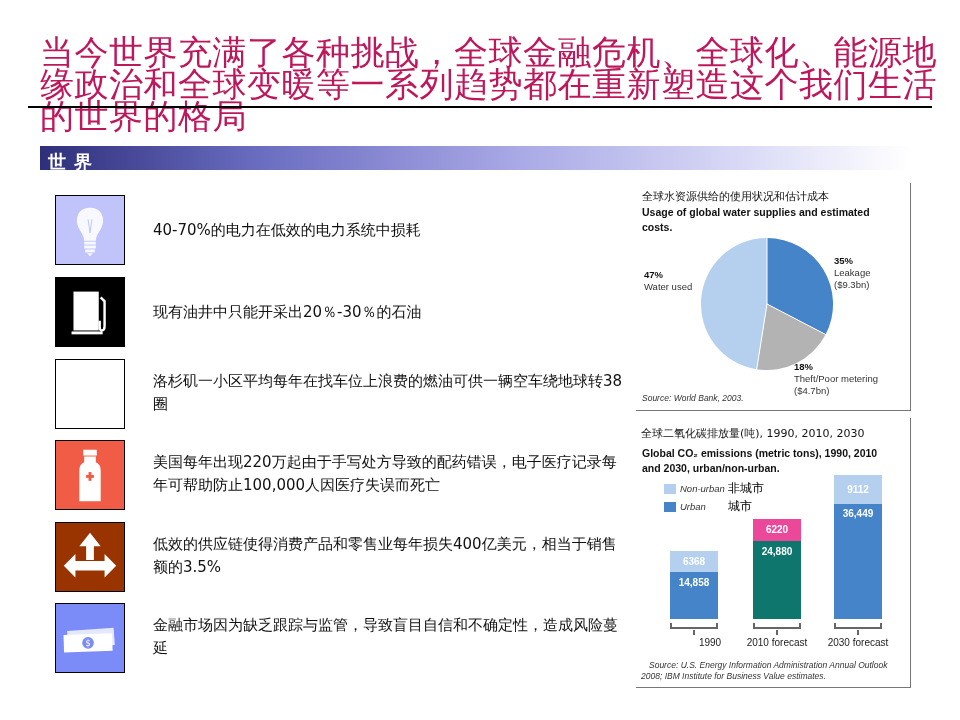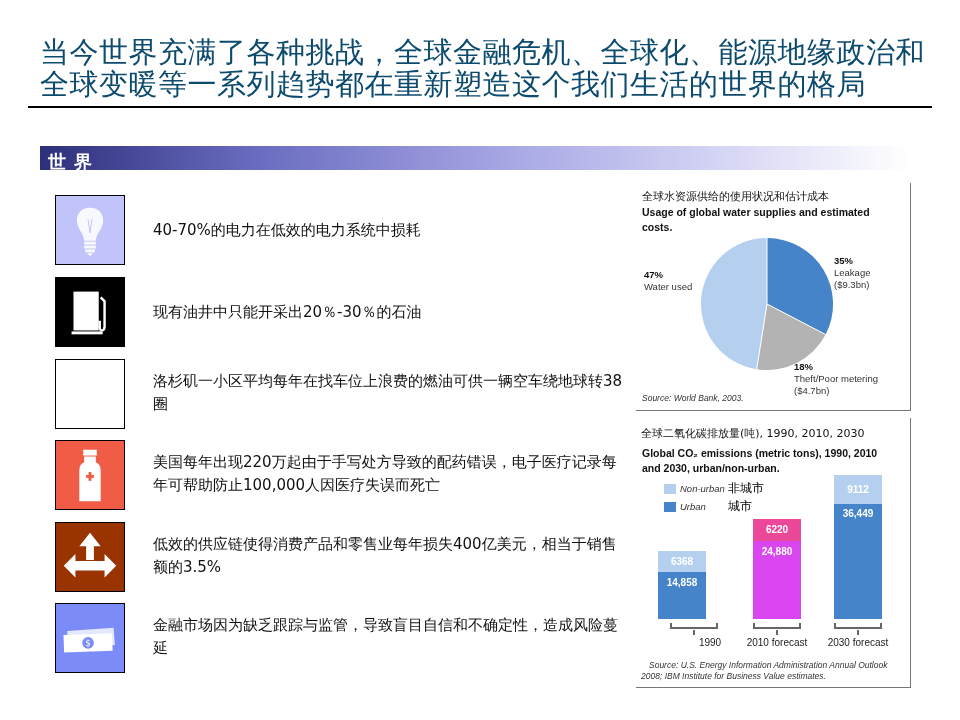--- a/index.html
+++ b/index.html
@@ -1,19 +1,19 @@
 <!DOCTYPE html>
 <html><head>
 <meta charset="utf-8">
 <style>
   * { box-sizing: border-box; margin: 0; padding: 0; }
   body { width: 960px; height: 720px; background: #fff; position: relative; overflow: hidden;
          font-family: "DejaVu Sans", sans-serif; color: #000; }
-  .title { position: absolute; left: 40px; top: 36px; width: 900px; font-size: 29px; line-height: 32px;
-           color: #0c4a6e; font-family: "DejaVu Serif", serif; letter-spacing: 0.5px; }
+  .title { position: absolute; left: 40px; top: 36px; width: 900px; font-size: 34px; line-height: 32px;
+           color: #be185d; font-family: "DejaVu Serif", serif; letter-spacing: 0.5px; }
   .title-rule { position: absolute; left: 28px; top: 106px; width: 904px; height: 2px; background: #000; }
   .section-bar { position: absolute; left: 40px; top: 146px; width: 870px; height: 24px;
                  background: linear-gradient(to right, #2e2f7a 0%, #6a6cc0 25%, #a9a9e6 55%, #d8d8f6 80%, #ffffff 100%); }
   .section-bar span { position: absolute; left: 8px; top: 4px; font-size: 18px; font-weight: bold; color: #fff; letter-spacing: 8px; }
   .item { position: absolute; left: 55px; width: 560px; height: 70px; }
   .icon-box { position: absolute; left: 0; top: 0; width: 70px; height: 70px; border: 1px solid #000; overflow: hidden; }
   .icon-box svg { width: 100%; height: 100%; display: block; }
   .item-text { position: absolute; left: 98px; font-size: 15px; line-height: 23px; color: #111; width: 470px; }
   .chart-box { position: absolute; border-right: 1px solid #777; border-bottom: 1px solid #777; background: #fff; }
   .chart-title-cn { font-size: 11px; color: #111; }
@@ -136,28 +136,28 @@
   <div class="chart-title-en" style="position:absolute;left:6px;top:28px;">Global CO₂ emissions (metric tons), 1990, 2010</div>
   <div class="chart-title-en" style="position:absolute;left:6px;top:43px;">and 2030, urban/non-urban.</div>
 
   <div style="position:absolute;left:28px;top:66px;width:12px;height:10px;background:#b5d0ee;"></div>
   <div class="lbl" style="left:44px;top:65px;font-style:italic;">Non-urban</div>
   <div style="position:absolute;left:92px;top:62px;font-size:12px;">非城市</div>
   <div style="position:absolute;left:28px;top:84px;width:12px;height:10px;background:#4584c8;"></div>
   <div class="lbl" style="left:44px;top:83px;font-style:italic;">Urban</div>
   <div style="position:absolute;left:92px;top:80px;font-size:12px;">城市</div>
 
-  <div class="bar" style="left:22px;top:133px;height:68px;">
+  <div class="bar" style="left:34px;top:133px;height:68px;">
     <div class="seg" style="top:0;height:21px;line-height:21px;background:#b5d0ee;">6368</div>
     <div class="seg" style="top:21px;height:47px;line-height:22px;background:#4584c8;">14,858</div>
   </div>
 
   <div class="bar" style="left:117px;top:101px;height:100px;">
     <div class="seg" style="top:0;height:22px;line-height:22px;background:#ec4899;">6220</div>
-    <div class="seg" style="top:22px;height:78px;line-height:22px;background:#d946ef;">24,880</div>
+    <div class="seg" style="top:22px;height:78px;line-height:22px;background:#0f766e;">24,880</div>
   </div>
 
   <div class="bar" style="left:198px;top:57px;height:144px;">
     <div class="seg" style="top:0;height:29px;line-height:29px;background:#b5d0ee;">9112</div>
     <div class="seg" style="top:29px;height:115px;line-height:20px;background:#4584c8;">36,449</div>
   </div>
 
   <div class="bracket" style="left:34px;top:205px;"></div>
   <div class="tick" style="left:57px;top:212px;"></div>
   <div class="bracket" style="left:117px;top:205px;"></div>

